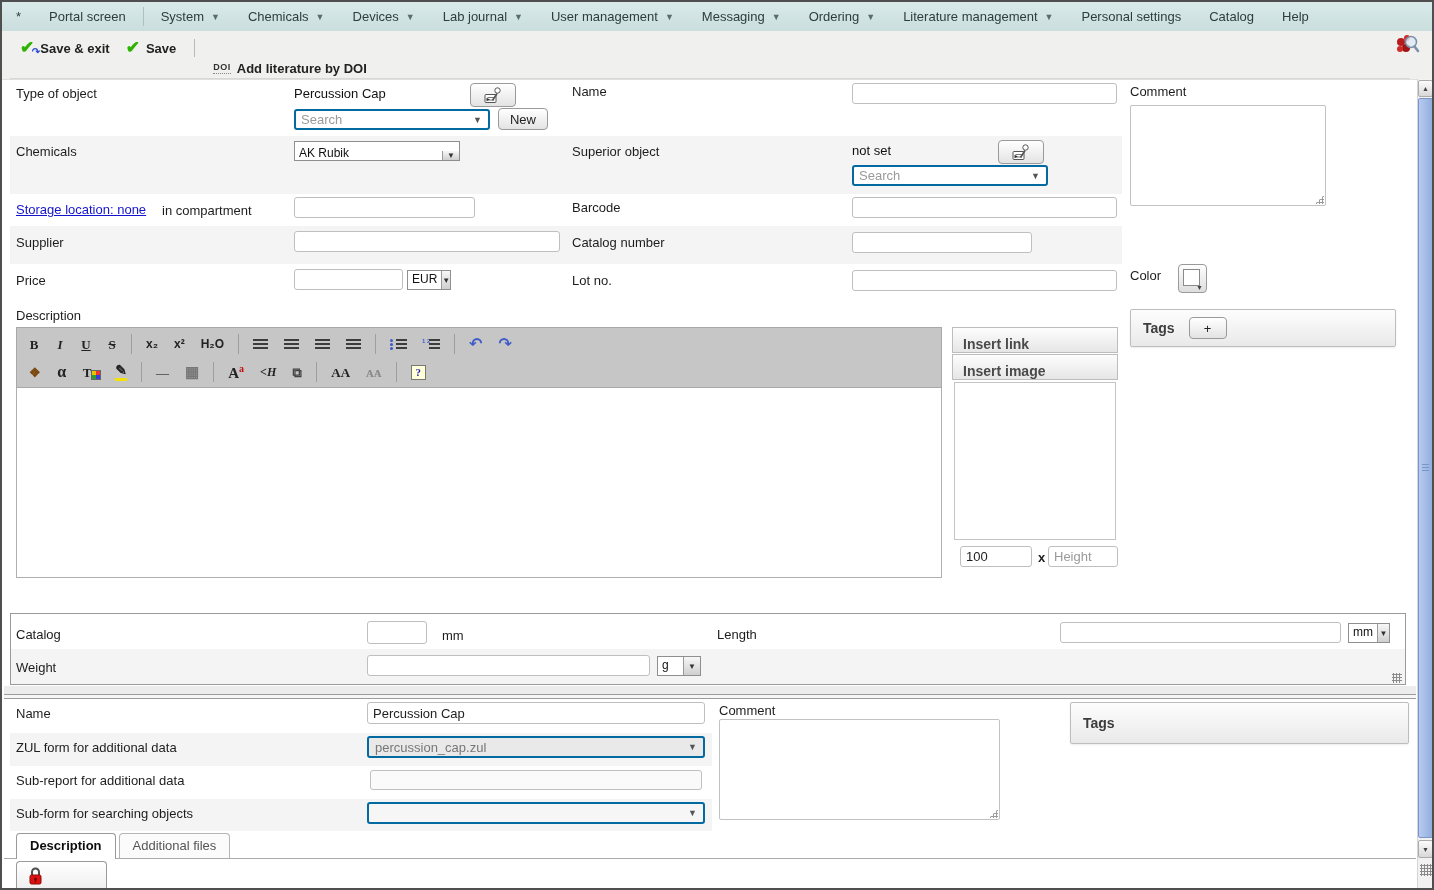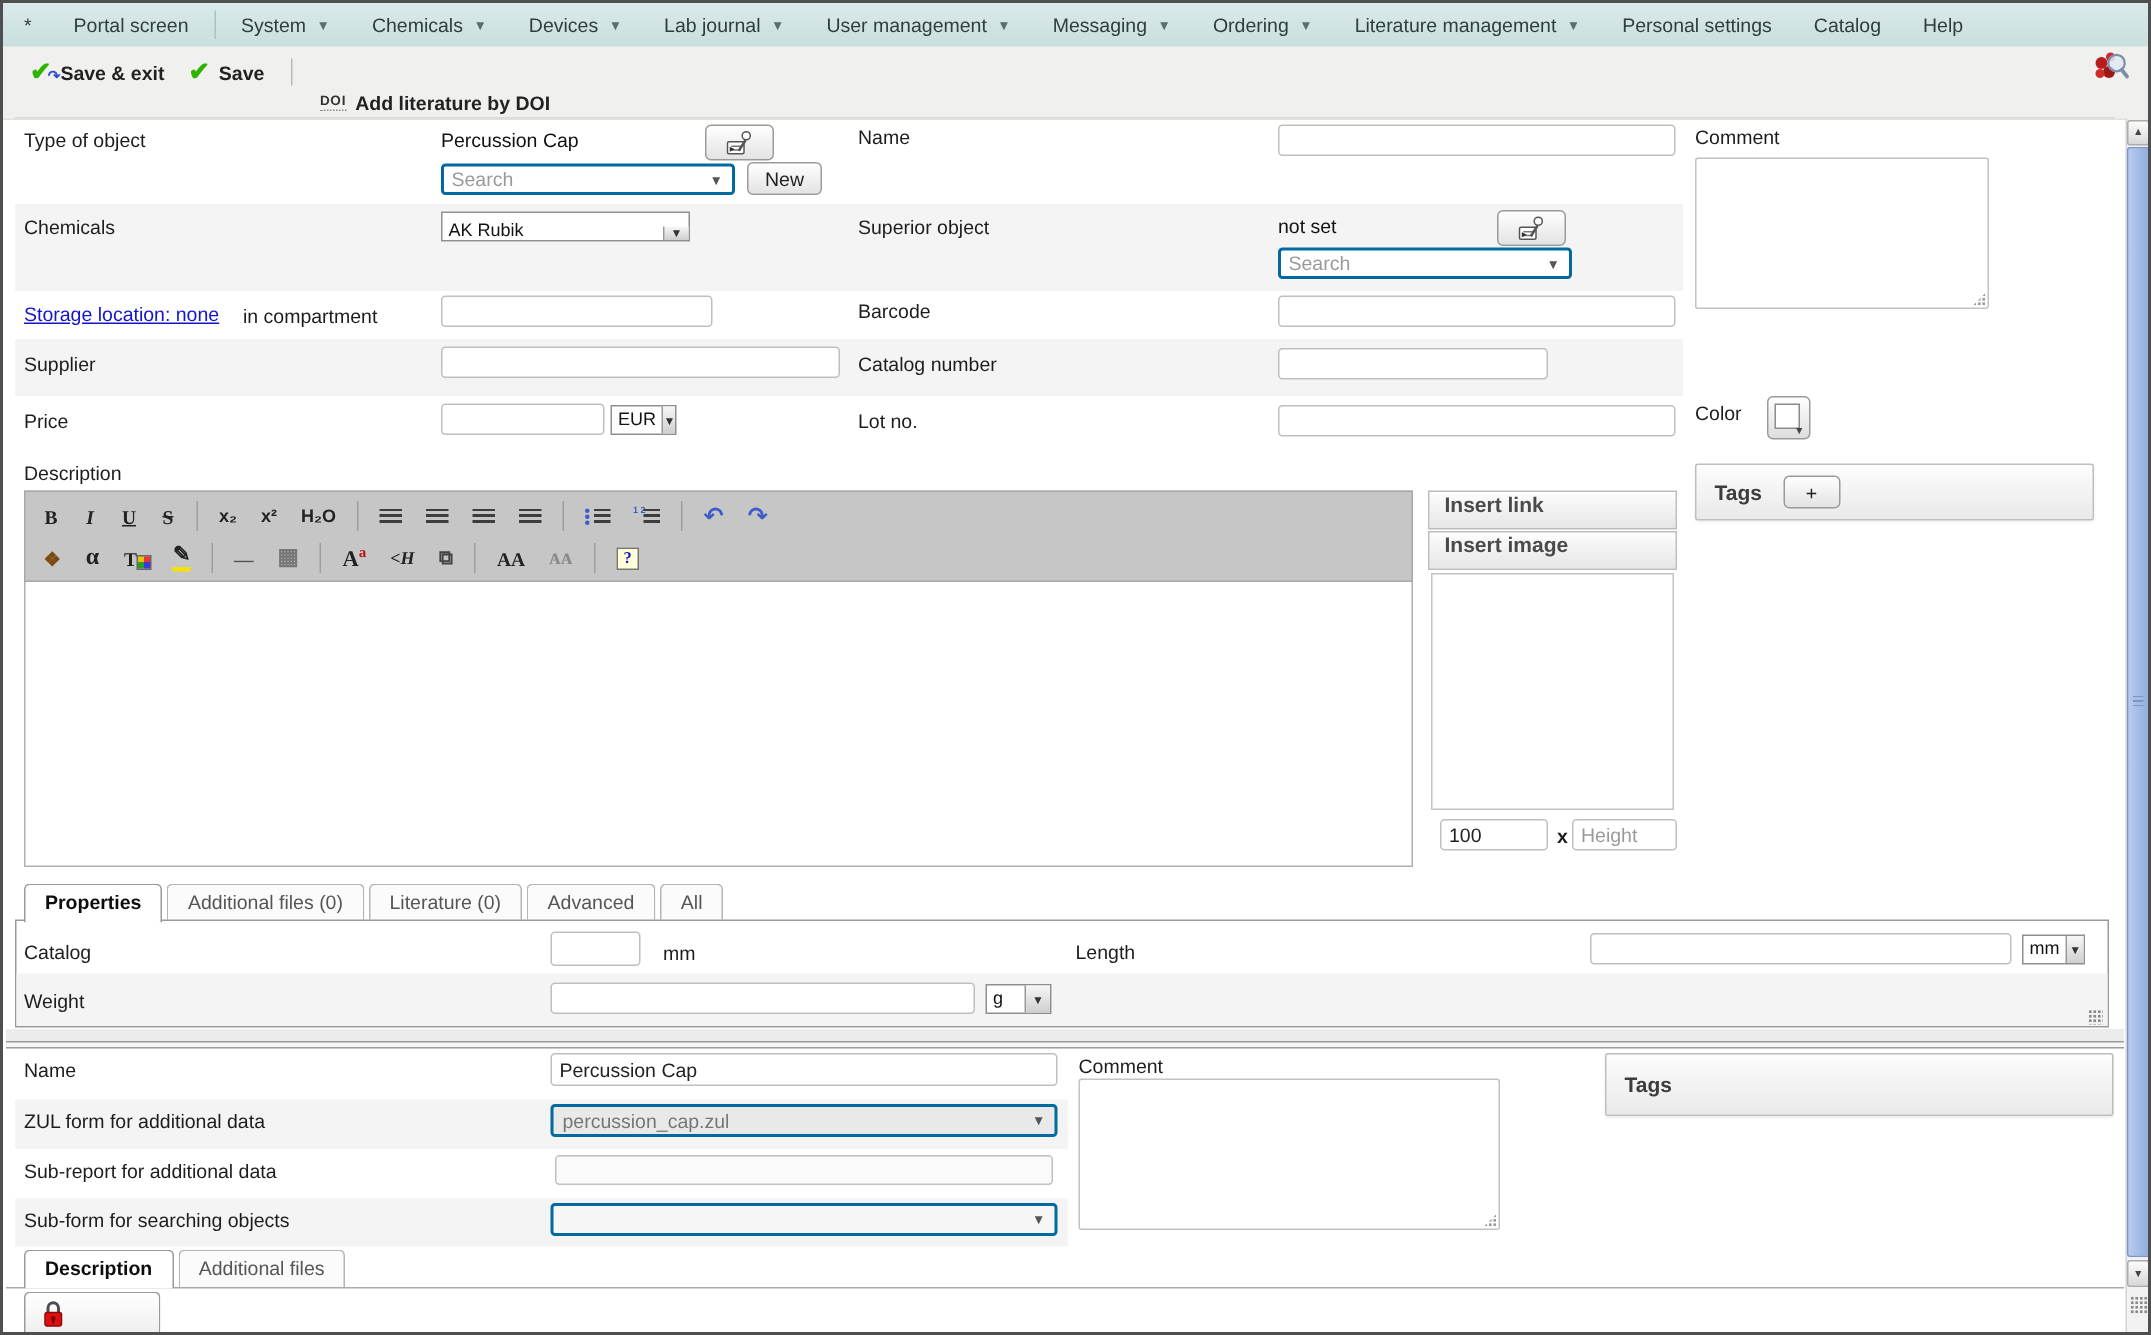--- a/index.html
+++ b/index.html
@@ -71,21 +71,21 @@
   [data-name="increase-font-button"] .g{font-size:13px;}
   [data-name="help-button"] .g{border:1px solid #777;background:#ffffd8;padding:1px 4px;font-size:11px;color:#1a1ab0;}
   .ic-lines{width:15px;height:11px;background:repeating-linear-gradient(to bottom,#3d3d3d 0 2px,rgba(0,0,0,0) 2px 4px);}
   .ic-list{position:relative;width:17px;height:11px;}
   .ic-list .ln{position:absolute;right:0;top:0;width:11px;height:11px;background:repeating-linear-gradient(to bottom,#3d3d3d 0 2px,rgba(0,0,0,0) 2px 4px);}
   .ic-list.bullets::before{content:"";position:absolute;left:0;top:0;width:3px;height:3px;border-radius:50%;background:#3f5cc8;box-shadow:0 4px 0 #3f5cc8,0 8px 0 #3f5cc8;}
   .ic-list.numbers::before{content:"1 2";position:absolute;left:-1px;top:0;font:bold 6px/5px "Liberation Sans",sans-serif;color:#3f5cc8;white-space:pre;width:5px;}
   .ebody{position:absolute;background:#fff;border:1px solid #b0b0b0;border-top:none;box-sizing:border-box;}
 
   
-  .phdr{position:absolute;border:1px solid #bdbdbd;background:linear-gradient(#fdfdfd,#e6e6e6);box-sizing:border-box;font:bold 14px "Liberation Sans",sans-serif;color:#4a4a4a;display:flex;align-items:flex-start;padding:0 10px;}
+  .phdr{position:absolute;border:1px solid #bdbdbd;background:linear-gradient(#fdfdfd,#e6e6e6);box-sizing:border-box;font:bold 14px "Liberation Sans",sans-serif;color:#4a4a4a;display:flex;align-items:flex-end;padding:0 10px;}
   .dropzone{position:absolute;background:#fff;border:1px solid #c4c4c4;box-sizing:border-box;}
   .tagspanel{position:absolute;border:1px solid #bdbdbd;border-radius:2px;background:linear-gradient(#fdfdfd,#e9e9e9);box-sizing:border-box;display:flex;align-items:center;padding:0 12px;gap:14px;box-shadow:0 1px 2px rgba(0,0,0,.08);}
   .tagspanel .t{font:bold 14px "Liberation Sans",sans-serif;color:#3d3d3d;}
 
   
   .tabstrip{position:absolute;display:flex;align-items:flex-end;}
   .tab{padding:4px 13px 5px;border:1px solid #b5b5b5;border-bottom:none;border-radius:4px 4px 0 0;background:#fbfbfb;color:#555;font-size:13px;margin-right:3px;cursor:pointer;white-space:nowrap;}
   .tab.active{background:#fff;color:#0d0d0d;font-weight:bold;border-color:#9a9a9a;position:relative;z-index:3;padding-bottom:6px;margin-bottom:-1px;}
   .tpanel{position:absolute;border:1px solid #9a9a9a;background:#fff;box-sizing:border-box;}
   .grip-corner{position:absolute;width:10px;height:10px;background-image:radial-gradient(#8a8a8a 1px,rgba(0,0,0,0) 1.2px);background-size:3px 3px;}
@@ -386,27 +386,20 @@
     <div class="lbl" style="left:1036px;top:548px;font-weight:bold;" data-name="dimension-separator">x</div>
     <input class="tin" style="left: 1046px; top: 544px; width: 70px; height: 21px;" data-name="image-height-input" placeholder="Height">
 
     <div class="tagspanel" style="left:1128px;top:307px;width:266px;height:38px;" data-name="tags-panel">
       <span class="t" data-name="tags-label">Tags</span>
       <button class="pbtn" style="position:static;width:38px;height:22px;" data-name="add-tag-button">
         <span data-name="plus-icon">+</span>
       </button>
     </div>
 
-    <div class="tabstrip" id="main-tabs" style="left:14px;top:588px;height:24px;" data-name="main-tabstrip">
-        <div class="tab active" data-name="tab-properties"><span data-name="tab-label">Properties</span></div>
-        <div class="tab" data-name="tab-additional-files-0"><span data-name="tab-label">Additional files (0)</span></div>
-        <div class="tab" data-name="tab-literature-0"><span data-name="tab-label">Literature (0)</span></div>
-        <div class="tab" data-name="tab-advanced"><span data-name="tab-label">Advanced</span></div>
-        <div class="tab" data-name="tab-all"><span data-name="tab-label">All</span></div>
-      </div>
     <div class="tpanel" style="left:8px;top:611px;width:1396px;height:72px;" data-name="properties-panel"></div>
     <div class="stripe" style="left:9px;top:647px;width:1394px;height:35px;" data-name="row-stripe"></div>
     <div class="grip-corner" style="left:1390px;top:671px;" data-name="panel-resize-grip"></div>
 
     <div class="lbl" style="left:14px;top:625px;" data-name="diameter-label">Catalog</div>
     <input class="tin" style="left: 365px; top: 619px; width: 60px; height: 23px;" data-name="diameter-input">
     <div class="lbl" style="left:440px;top:626px;" data-name="diameter-unit-label">mm</div>
     <div class="lbl" style="left:715px;top:625px;" data-name="length-label">Length</div>
     <input class="tin" style="left: 1058px; top: 620px; width: 281px; height: 21px;" data-name="length-input">
     <div class="wsel" style="left:1346px;top:621px;width:42px;height:20px;" data-name="length-unit-select">

